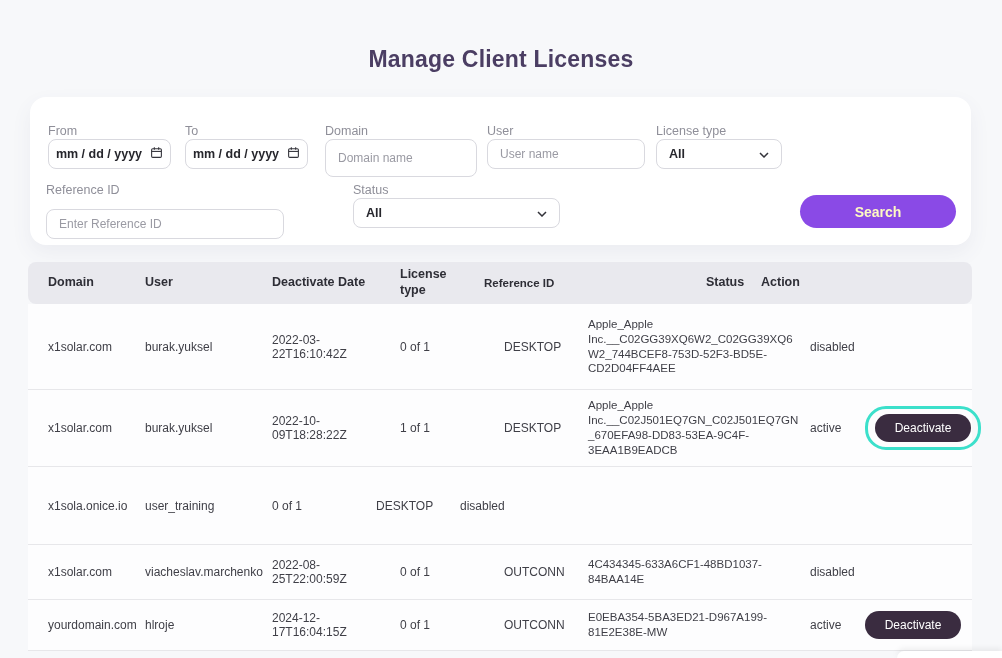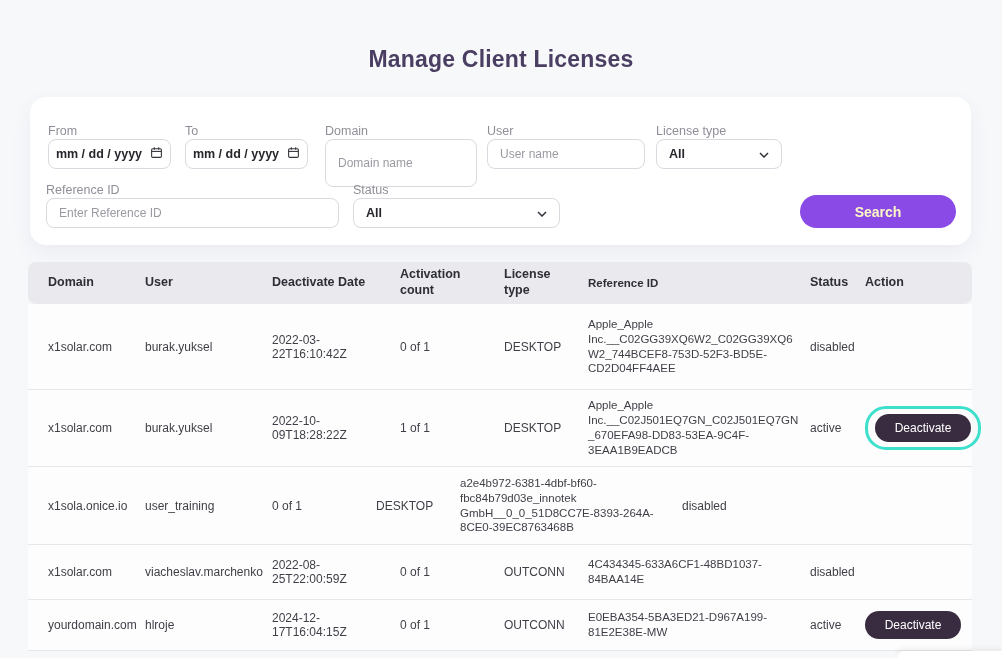--- a/index.html
+++ b/index.html
@@ -117,61 +117,60 @@
           <rect x="3" y="5" width="18" height="16" rx="2"></rect>
           <line x1="3" y1="10" x2="21" y2="10"></line>
           <line x1="8" y1="2.5" x2="8" y2="7"></line>
           <line x1="16" y1="2.5" x2="16" y2="7"></line>
         </svg>
     </span>
   </div>
 
   <div class="f-label" style="left:295px; top:27px;">Domain</div>
   <div style="position:absolute; left:295px; top:42px; width:152px;">
-    <input class="f-input" style="position: relative; height: 48px;" placeholder="Domain name">
+    <input class="f-input" style="position: relative; height: 38px;" placeholder="Domain name">
   </div>
 
   <div class="f-label" style="left:457px; top:27px;">User</div>
   <div style="position:absolute; left:457px; top:42px; width:158px;">
     <input class="f-input" style="position: relative; height: 30px;" placeholder="User name">
   </div>
 
   <div class="f-label" style="left:626px; top:27px;">License type</div>
   <div class="f-select" style="left:626px; top:42px; width:126px;">
     <span>All</span>
     <span class="icon-svg">
       <svg width="10" height="6" viewBox="0 0 10 6" fill="none">
           <path d="M1 1l4 4 4-4" stroke="#33333a" stroke-width="1.5"></path>
         </svg>
     </span>
   </div>
 
   <div class="f-label" style="left:16px; top:86px;">Reference ID</div>
-  <div style="position:absolute; left:16px; top:101px; width:293px;">
+  <div style="position:absolute; left:16px; top:112px; width:238px;">
     <input class="f-input" style="position: relative; height: 30px;" placeholder="Enter Reference ID">
   </div>
 
   <div class="f-label" style="left:323px; top:86px;">Status</div>
   <div class="f-select" style="left:323px; top:101px; width:207px;">
     <span>All</span>
     <span class="icon-svg">
       <svg width="10" height="6" viewBox="0 0 10 6" fill="none">
           <path d="M1 1l4 4 4-4" stroke="#33333a" stroke-width="1.5"></path>
         </svg>
     </span>
   </div>
 
   <button class="search-btn">Search</button>
 </div>
 
 <div class="table-header">
   <div class="cell c-domain th"><span>Domain</span></div>
   <div class="cell c-user th"><span>User</span></div>
   <div class="cell c-date th"><span>Deactivate Date</span></div>
-  <div class="cell c-count th narrow"><span>Activation count</span></div>
   <div class="cell c-ltype th narrow"><span>License type</span></div>
   <div class="cell c-ref th"><span>Reference ID</span></div>
   <div class="cell c-status th"><span>Status</span></div>
   <div class="cell c-action th">
       <span>Action</span>
     </div>
 </div>
 
 <div class="table-body" id="table-body">
   <div class="trow">
@@ -196,21 +195,20 @@
     <div class="cell c-action">
         <span class="hl-ring"><button class="deactivate-btn">Deactivate</button></span>
       </div>
   </div>
 
   <div class="trow">
     <div class="cell c-domain">x1sola.onice.io</div>
     <div class="cell c-user">user_training</div>
     <div class="cell c-count">0 of 1</div>
     <div class="cell c-ltype">DESKTOP</div>
-    <div class="cell c-ref">a2e4b972-6381-4dbf-bf60-fbc84b79d03e_innotek GmbH__0_0_51D8CC7E-8393-264A-8CE0-39EC8763468B</div>
     <div class="cell c-status">disabled</div>
     <div class="cell c-action"></div>
   </div>
 
   <div class="trow">
     <div class="cell c-domain">x1solar.com</div>
     <div class="cell c-user">viacheslav.marchenko</div>
     <div class="cell c-date">2022-08-25T22:00:59Z</div>
     <div class="cell c-count">0 of 1</div>
     <div class="cell c-ltype">OUTCONN</div>

